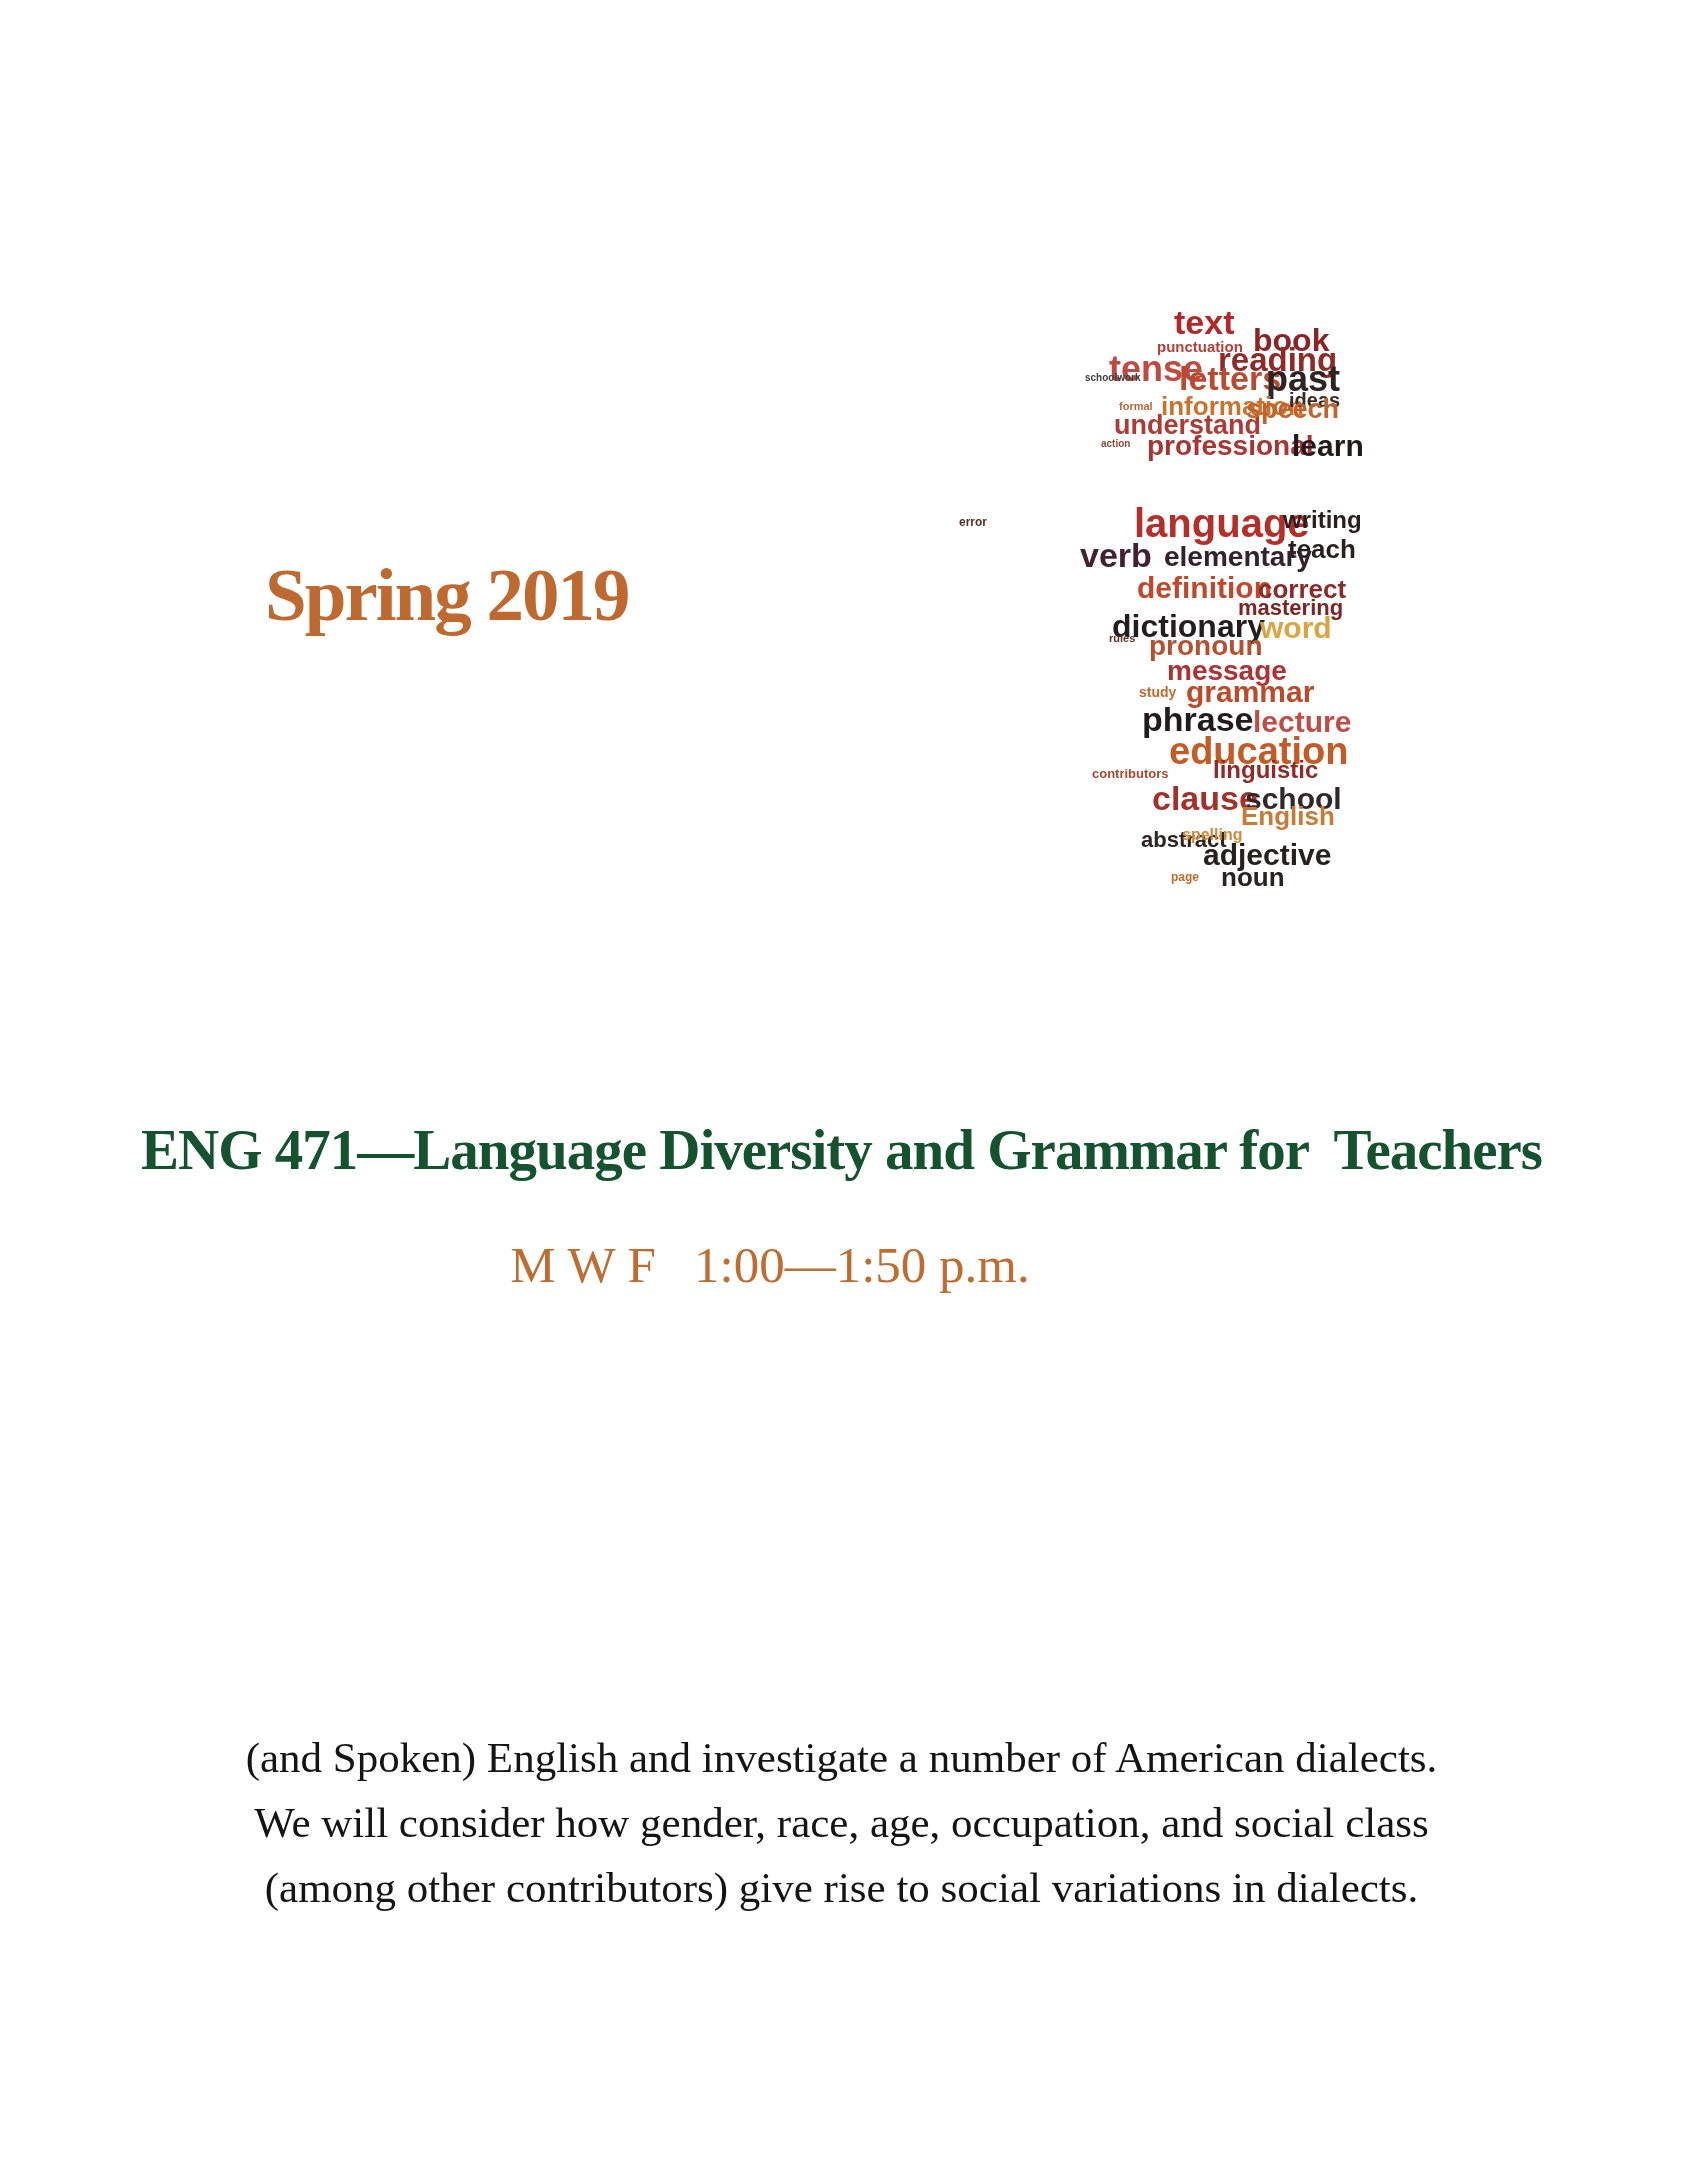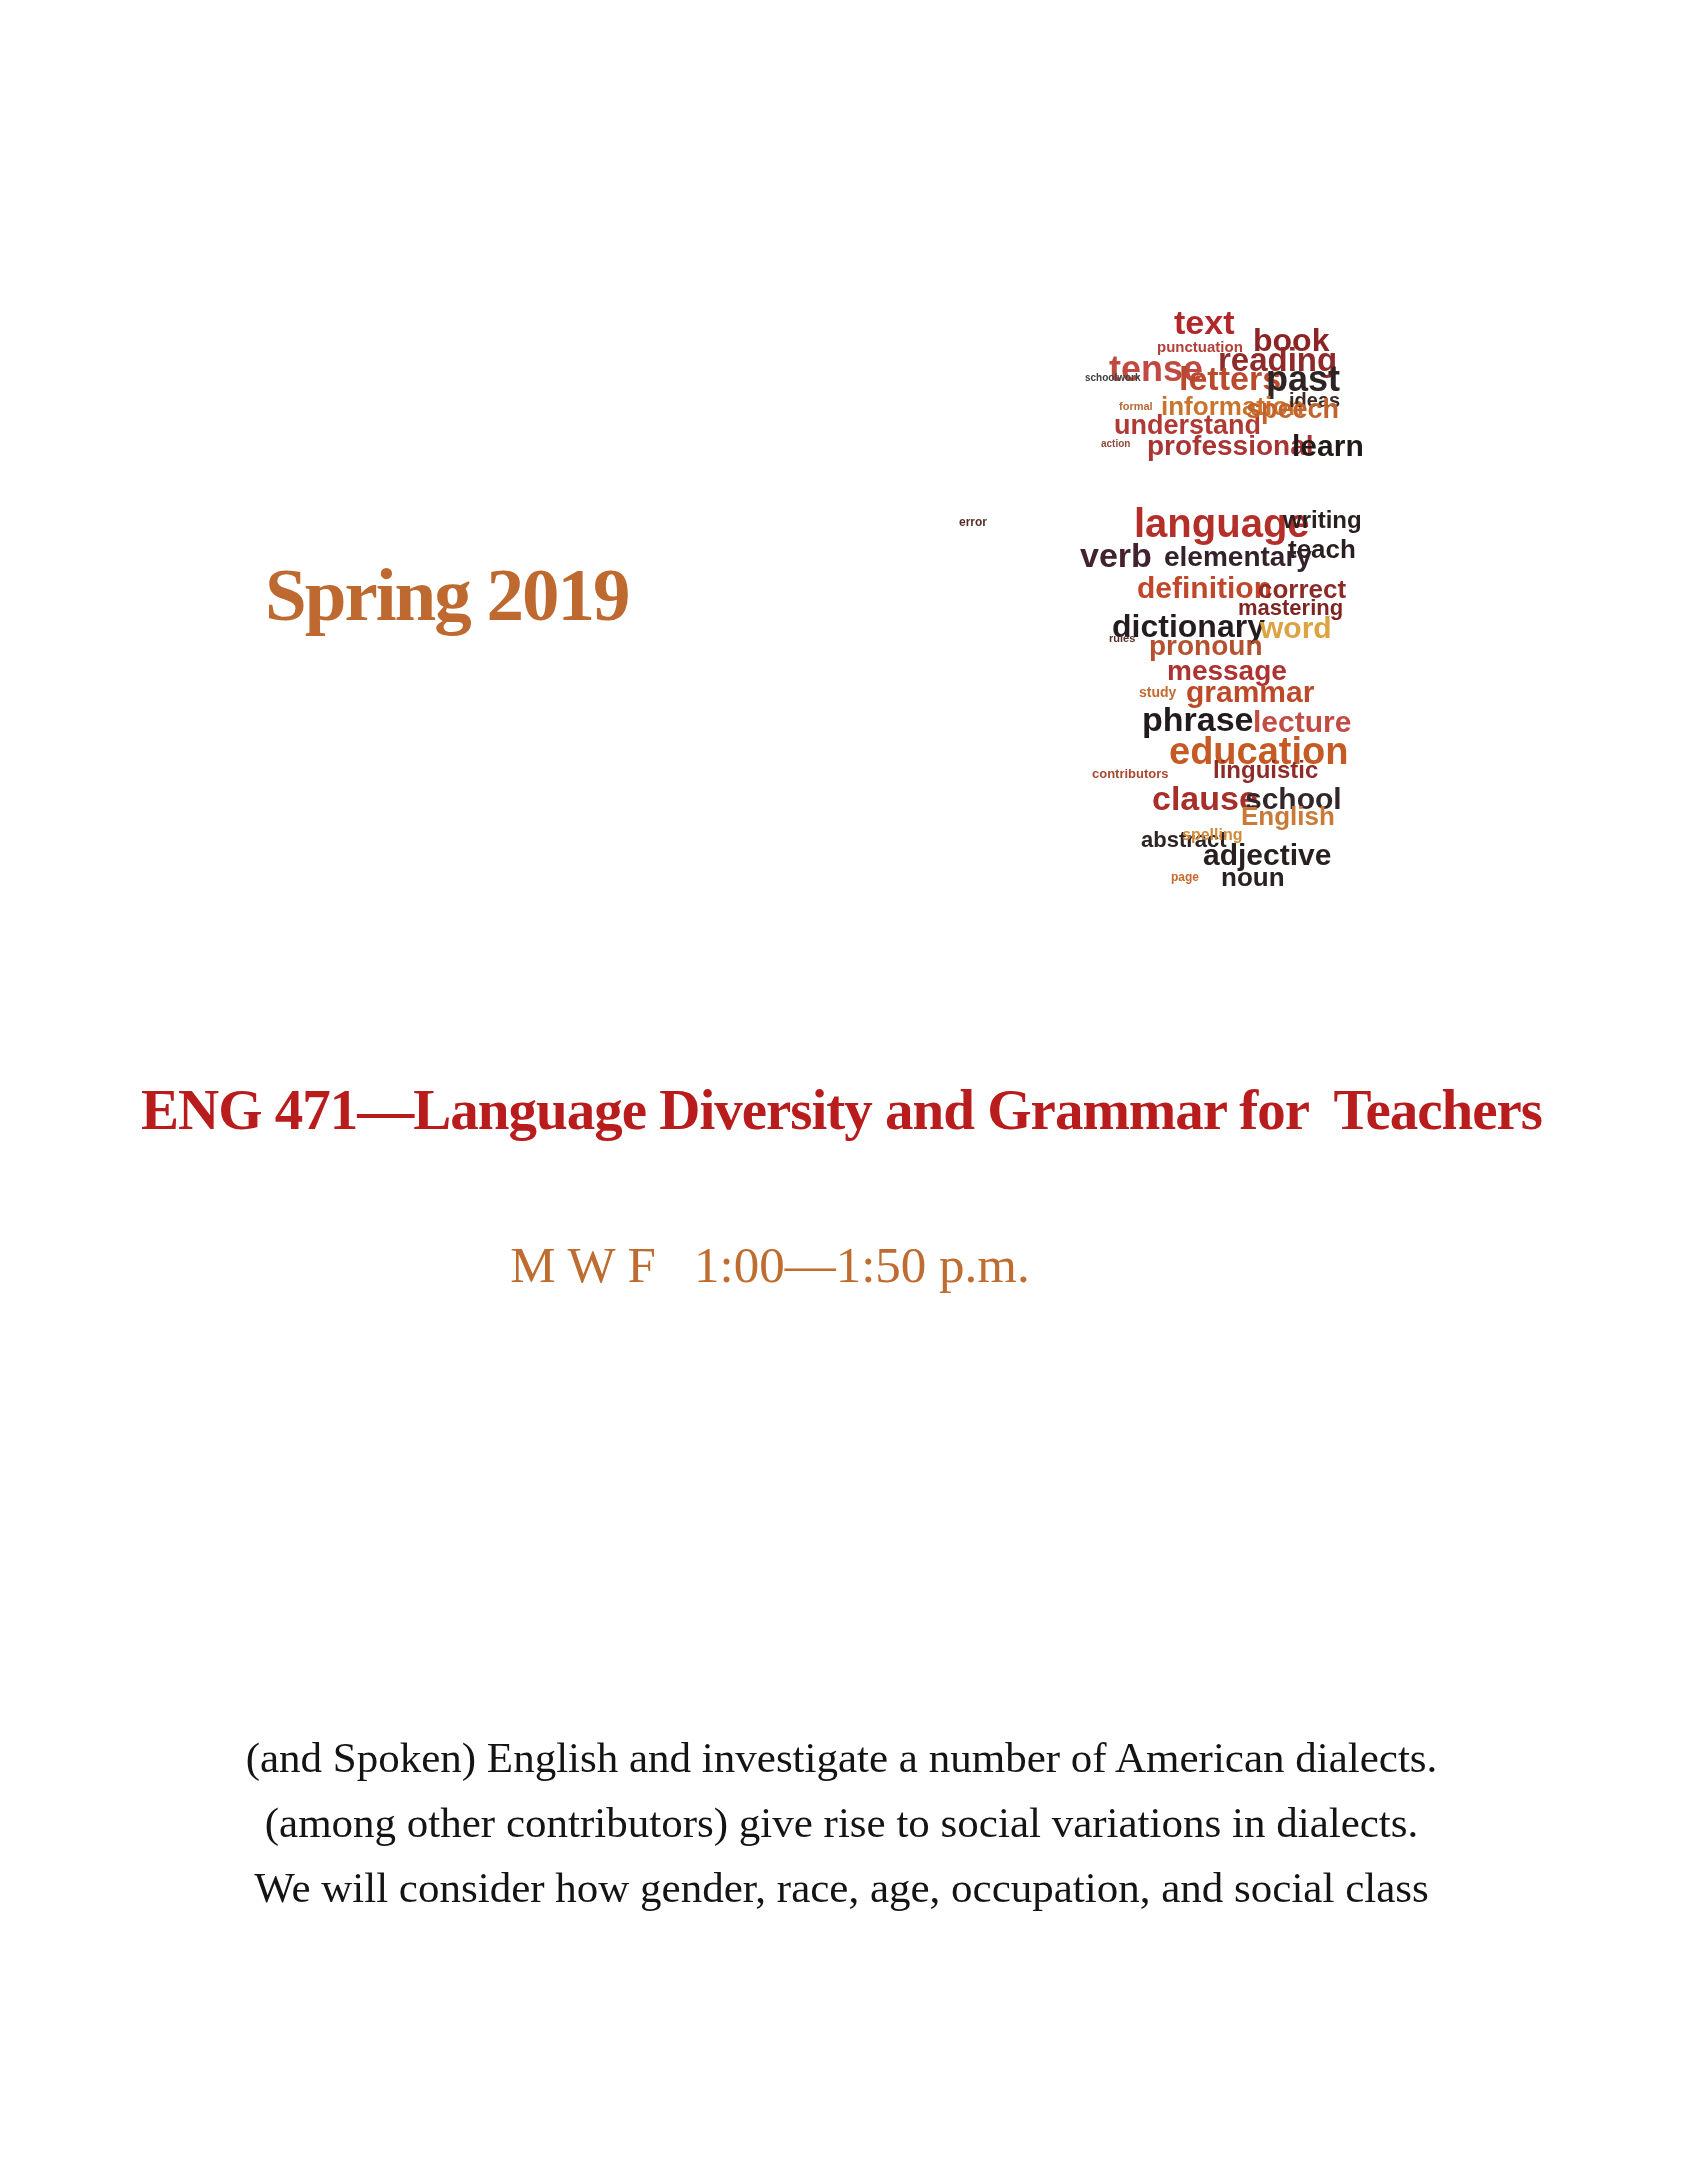--- a/index.html
+++ b/index.html
@@ -30,25 +30,25 @@
   .cw {
     position: absolute;
     font-family: "Liberation Sans", sans-serif;
     font-weight: 700;
     line-height: 1;
     white-space: nowrap;
   }
 
   .course-title {
     position: absolute;
-    left: 0; top: 1077px;
+    left: 0; top: 1117px;
     width: 1683px;
     text-align: center;
     font-size: 57px; font-weight: 700;
-    color: #b91c1c;
+    color: #14532d;
     white-space: pre-wrap;
     letter-spacing: -1px;
   }
 
   .schedule {
     position: absolute;
     left: 0; top: 1236px;
     width: 1540px;
     text-align: center;
     font-size: 51px; font-weight: 400;
@@ -131,18 +131,18 @@
       <span class="cw" style="left: 280px; top: 572px; font-size: 26px; color: rgb(42, 33, 32);">noun</span>
     </div>
 
   <div class="course-title">ENG 471—Language Diversity and Grammar for  Teachers</div>
 
   <div class="schedule">M W F   1:00—1:50 p.m.</div>
 
 
   <div class="description">
     <div class="line">(and Spoken) English and investigate a number of American dialects.</div>
+    <div class="line">We will consider how gender, race, age, occupation, and social class</div>
     <div class="line">(among other contributors) give rise to social variations in dialects.</div>
-    <div class="line">We will consider how gender, race, age, occupation, and social class</div>
   </div>
 
 </div>
 
 
 </body></html>

